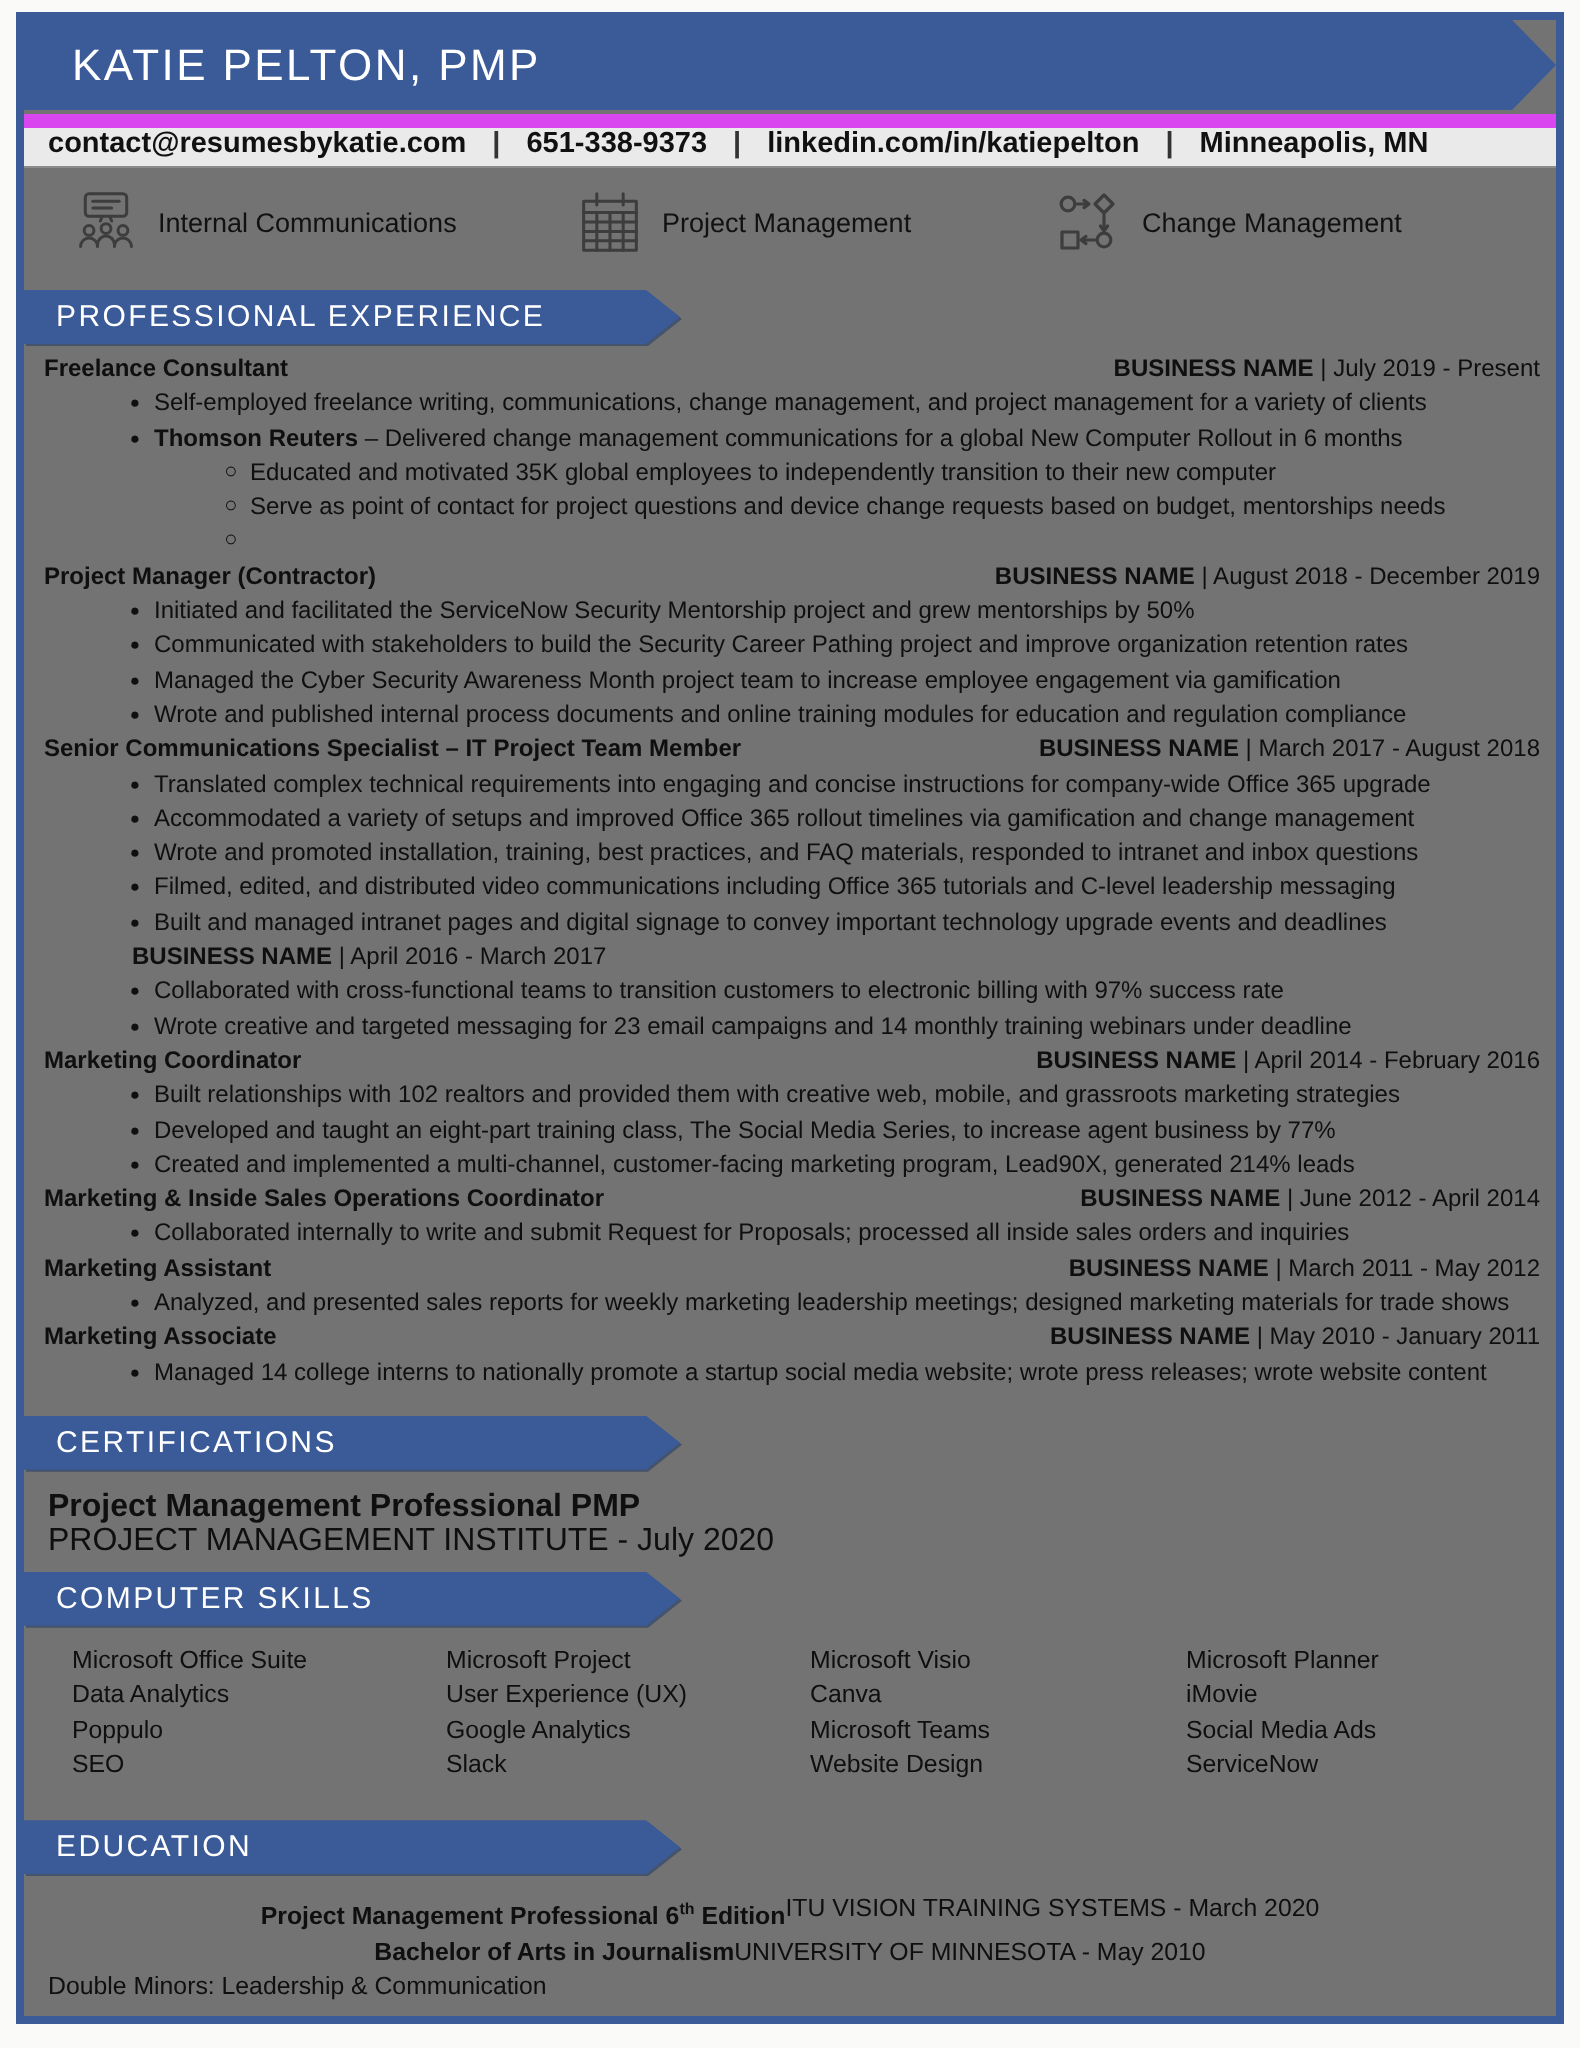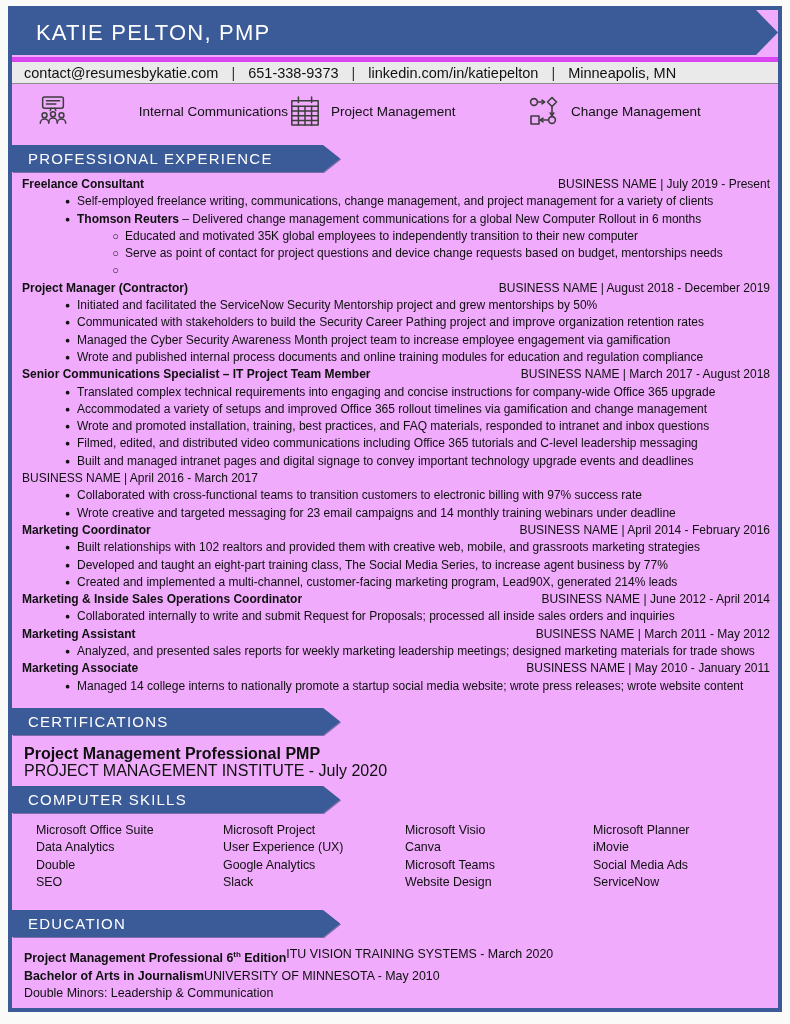--- a/index.html
+++ b/index.html
@@ -1,78 +1,79 @@
 <!DOCTYPE html>
 <html><head>
 <meta charset="utf-8">
 <style>
   * { box-sizing: border-box; margin: 0; padding: 0; }
   body { background: #ffffff; font-family: "Liberation Sans", sans-serif; }
   .page { position: relative; width: 790px; height: 1024px; background: #fafaf8; }
   .inner {
     position: absolute; left: 8px; top: 6px; right: 8px; bottom: 12px;
-    border: 4px solid #3A5A98; background: #f0abfc; overflow: hidden;
+    border: 4px solid #3A5A98; background: #737373; overflow: hidden;
   }
   
   .name-banner {
     height: 45px; background: #3A5A98; color: #fff;
     display: flex; align-items: center; padding-left: 24px;
     font-size: 22px; letter-spacing: 1.2px; font-weight: 400;
     clip-path: polygon(0 0, calc(100% - 22px) 0, 100% 50%, calc(100% - 22px) 100%, 0 100%);
   }
   
   .contact-bar {
     margin-top: 2px; background: #EAEAEA;
-    border-top: 5px solid #d946ef; border-bottom: 1px solid #8c8c8c;
-    height: 27px; display: flex; align-items: center;
+    border-top: 7px solid #d946ef; border-bottom: 1px solid #8c8c8c;
+    height: 27px; display: flex; align-items: flex-start;
     padding-left: 12px; font-size: 14.5px; color: #111; gap: 13px;
     white-space: nowrap;
+    font-weight: bold;
   }
   .contact-sep { color: #333; }
   
   .competencies { display: flex; align-items: center; height: 54px; padding-left: 24px; }
   .comp-item { display: flex; align-items: center; gap: 9px; }
-  .comp-item:nth-child(1) { width: 252px; justify-content: space-between; }
+  .comp-item:nth-child(1) { width: 252px; }
   .comp-item:nth-child(2) { width: 240px; }
   .comp-label { font-size: 13.5px; color: #111; }
   .comp-icon svg { display: block; stroke: #3d3d3d; fill: none; stroke-width: 1.6; stroke-linecap: round; stroke-linejoin: round; }
   
   .ribbon-wrap { filter: drop-shadow(1px 1px 0 rgba(31,56,100,.55)); }
   .ribbon {
     width: 328px; height: 27px; background: #3A5A98; color: #fff;
     display: flex; align-items: center; padding-left: 16px;
     font-size: 15px; letter-spacing: 1.2px;
     clip-path: polygon(0 0, calc(100% - 17px) 0, 100% 50%, calc(100% - 17px) 100%, 0 100%);
   }
   .rb-exp  { margin-top: 7px; }
   .rb-cert { margin-top: 13px; }
   .rb-sk   { }
   .rb-edu  { margin-top: 10px; }
   
   .content { padding: 4px 8px 0 10px; font-size: 12px; line-height: 17.3px; color: #0f0f0f; overflow: hidden; }
   .job-head { display: flex; justify-content: space-between; font-weight: bold; white-space: nowrap; }
   .job-right { font-weight: normal; }
-  .job-right b { font-weight: normal; }
+  .job-right b { font-weight: bold; margin-left: 44px; }
   .bullet { display: flex; white-space: nowrap; }
   .bullet .glyph { flex: none; width: 19px; text-align: center; }
   .bullet.l1 { padding-left: 36px; }
   .bullet.l1 .glyph { font-size: 8.5px; }
   .bullet.l2 { padding-left: 84px; }
   .bullet.l2 .glyph { font-size: 11px; }
   
   .cert-block { padding: 10px 10px 6px 12px; font-size: 16px; line-height: 17.5px; color: #0f0f0f; }
   .cert-name { font-weight: bold; }
   
   .skills-grid {
     display: grid; grid-template-columns: 187px 182px 188px auto;
     padding: 9px 20px 9px 24px; font-size: 12.4px; line-height: 17.3px; color: #0f0f0f;
   }
   
   .edu-block { padding: 9px 12px 0 12px; font-size: 12.4px; line-height: 17.3px; color: #0f0f0f; }
-  .edu-row { display: flex; justify-content: flex-start; white-space: nowrap; }
+  .edu-row { display: flex; justify-content: center; white-space: nowrap; }
   .edu-degree { font-weight: bold; }
   .edu-degree sup { font-size: 8px; }
   .edu-note { font-weight: normal; }
 </style>
 </head>
 <body>
 
 <div class="page">
   <div class="inner">
 
@@ -283,21 +284,21 @@
 
     <div class="ribbon-wrap rb-sk">
       <div class="ribbon">
         <span>COMPUTER SKILLS</span>
       </div>
     </div>
     <div class="skills-grid" id="skills-grid">
         <div class="skills-col">
           <div class="skill-item">Microsoft Office Suite</div>
           <div class="skill-item">Data Analytics</div>
-          <div class="skill-item">Double</div>
+          <div class="skill-item">Poppulo</div>
           <div class="skill-item">SEO</div>
         </div>
         <div class="skills-col">
           <div class="skill-item">Microsoft Project</div>
           <div class="skill-item">User Experience (UX)</div>
           <div class="skill-item">Google Analytics</div>
           <div class="skill-item">Slack</div>
         </div>
         <div class="skills-col">
           <div class="skill-item">Microsoft Visio</div>

